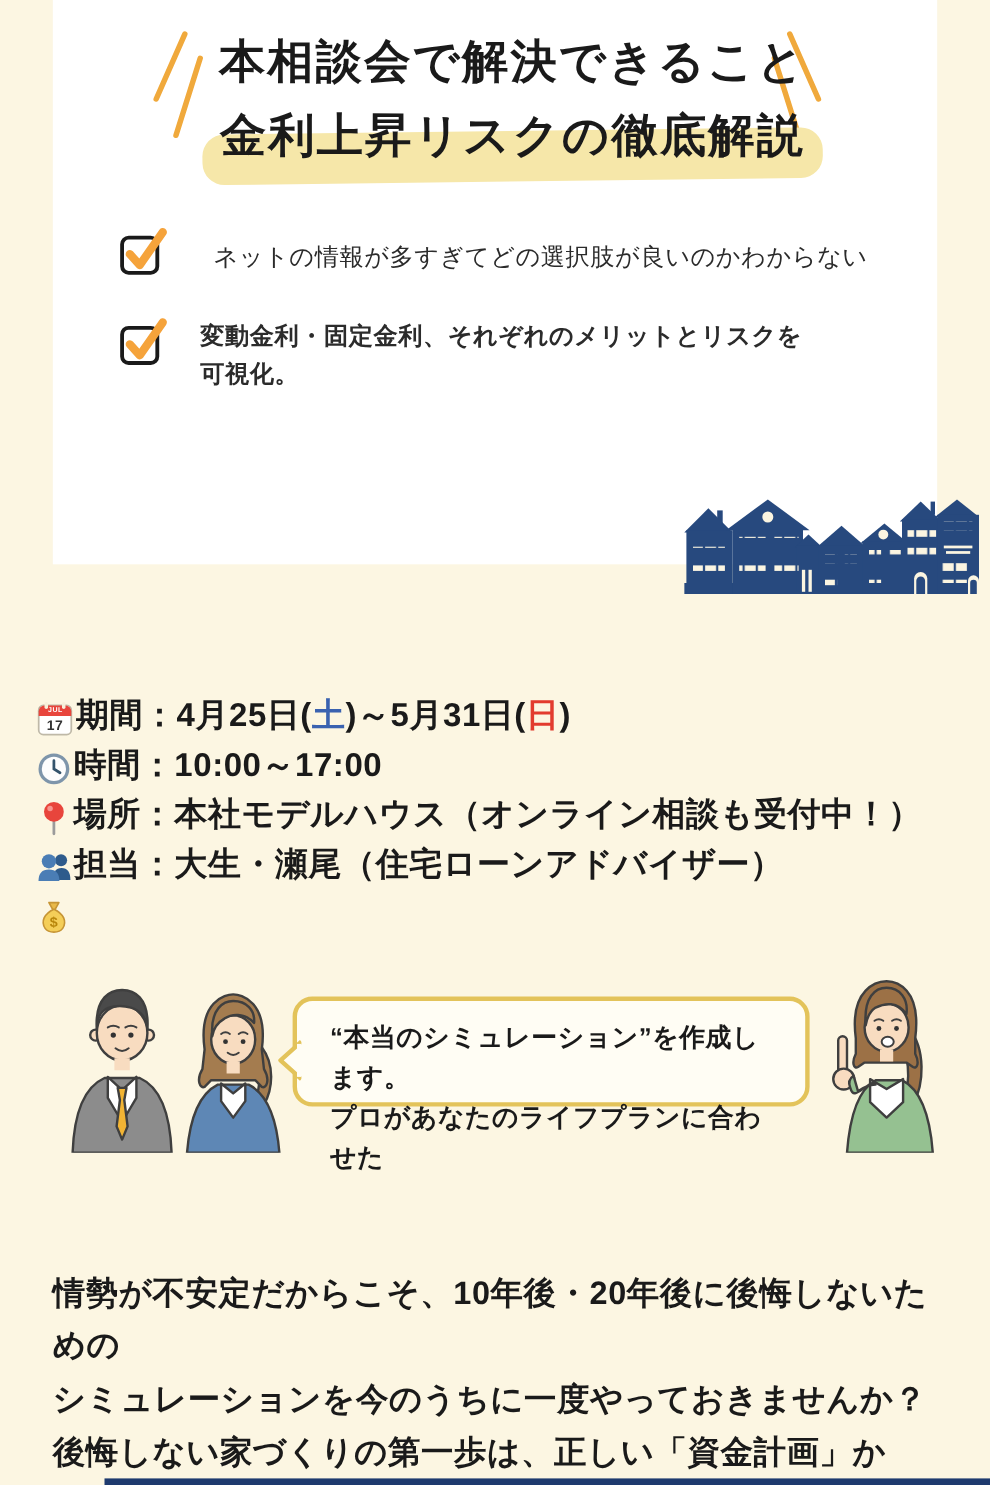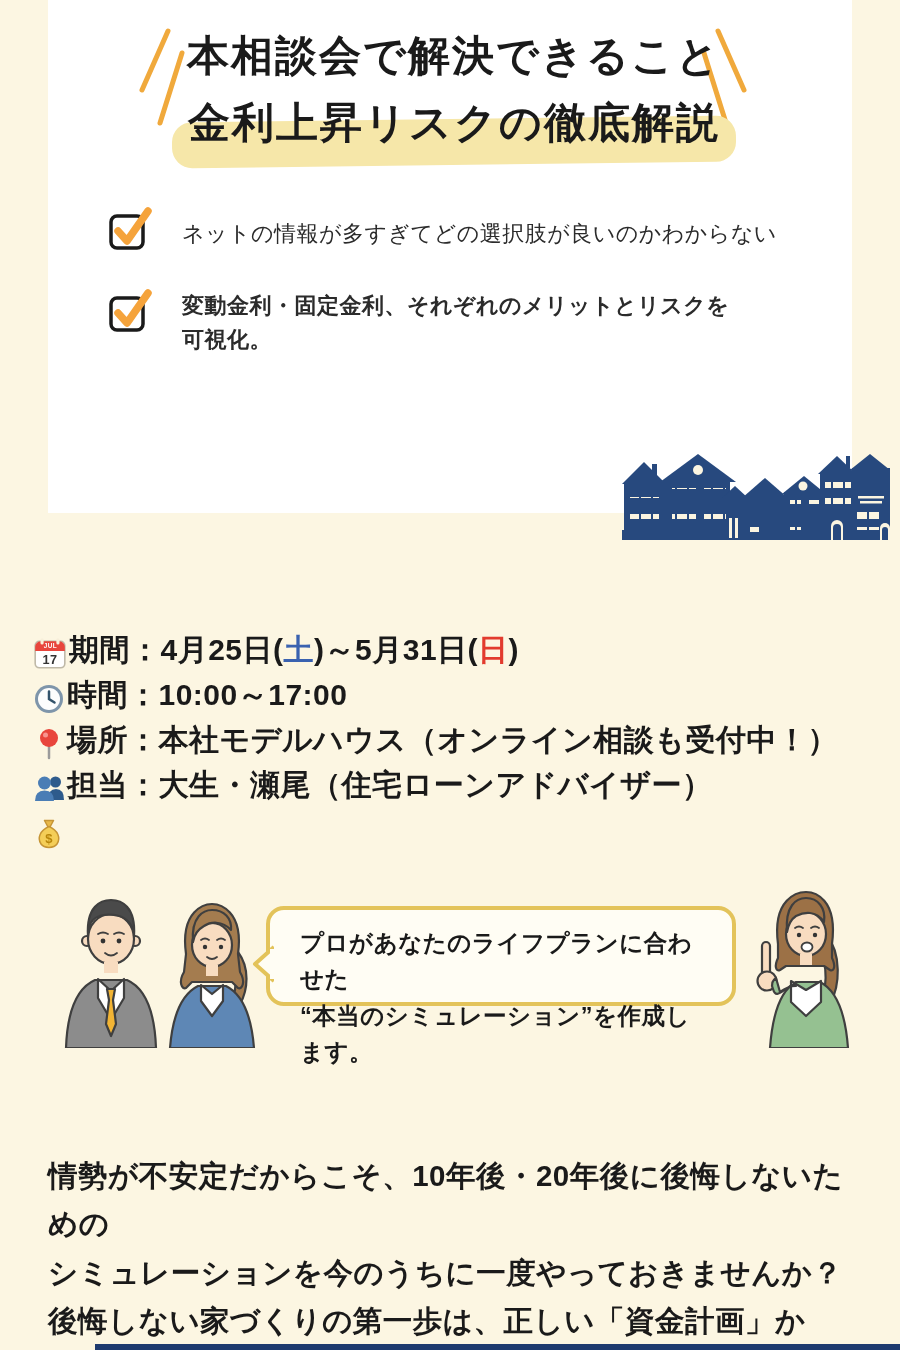--- a/index.html
+++ b/index.html
@@ -1,36 +1,36 @@
 <!DOCTYPE html>
 <html><head>
 <meta charset="utf-8">
 <style>
   html,body{margin:0;padding:0;background:#FCF6E2;}
   .page{
     position:relative;width:900px;height:1350px;background:#FCF6E2;overflow:hidden;
     font-family:"Liberation Sans","DejaVu Sans",sans-serif;color:#1A1A1A;
   }
   .card{position:absolute;left:48px;top:0;width:804px;height:513px;background:#FFFFFF;}
-  .title-line{position:absolute;left:4px;width:100%;text-align:center;font-size:42px;font-weight:800;letter-spacing:2px;}
+  .title-line{position:absolute;left:16px;width:100%;text-align:center;font-size:42px;font-weight:800;letter-spacing:2px;}
   .title-line1{top:28px;}
   .title-line2{top:95px;}
   .hl{position:relative;display:inline-block;}
   .hl::before{content:"";position:absolute;left:-16px;right:-16px;top:24px;bottom:-14px;
     background:#F6E7A9;border-radius:20px;transform:rotate(-0.7deg);z-index:0;}
   .hl-text{position:relative;z-index:1;margin-top:37px;}
   .sparkle{position:absolute;}
   .sparkle-left{left:84px;top:26px;}
   .sparkle-right{left:652px;top:26px;}
   .check-row{position:absolute;left:58px;display:flex;gap:26px;align-items:flex-start;}
   .check-row-1{top:204px;}
   .check-row-2{top:286px;font-weight:bold;}
   .check-row-3{top:381px;}
   .check-text{font-size:22px;line-height:1.55;color:#2B2B2B;white-space:pre-line;letter-spacing:0.5px;}
-  .check-text.single{margin-top:13px;}
+  .check-text.single{margin-top:13px;margin-left:12px;}
   .check-text.multi{margin-top:3px;}
   .skyline{position:absolute;left:622px;top:452px;}
   .details{position:absolute;left:32px;top:626px;}
   .detail-row{display:flex;align-items:flex-end;gap:1px;height:45px;font-size:30px;font-weight:800;letter-spacing:0.5px;}
   .detail-row .ico{flex:0 0 auto;display:flex;}
   .sat{color:#3A62B0;}
   .sun{color:#E23B2E;}
   .figure{position:absolute;}
   .fig-man{left:50px;top:886px;}
   .fig-woman1{left:160px;top:894px;}
@@ -240,22 +240,22 @@
       <path d="M47,63 Q52,67 57,63"></path>
     </g>
   </svg>
 
   <div class="bubble">
     <svg class="bubble-tail" width="22" height="40" viewBox="0 0 22 40">
       <path d="M22,3 L3,20 L22,37" fill="#FFFDF4" stroke="#E3C35A" stroke-width="4" stroke-linejoin="round"></path>
       <rect x="18" y="5" width="4" height="30" fill="#FFFDF4"></rect>
     </svg>
     <div class="bubble-inner">
+      <div>“本当のシミュレーション”を作成します。</div>
       <div>プロがあなたのライフプランに合わせた</div>
-      <div>“本当のシミュレーション”を作成します。</div>
     </div>
   </div>
 
   <svg class="figure fig-woman2" width="122" height="166" viewBox="0 0 122 166">
     <g stroke="#3F3F3F" stroke-width="2.2" stroke-linejoin="round">
       <path d="M80,52 C96,72 94,104 84,122 C80,130 72,126 75,118 C83,100 80,74 70,60 Z" fill="#9C7146"></path>
       <path d="M32,62 C26,16 52,10 60,10 C68,10 92,16 86,62 L86,76 C90,84 88,90 84,88 L78,84 L40,84 L34,88 C30,90 28,84 32,76 Z" fill="#9C7146"></path>
       <ellipse cx="60" cy="52" rx="20" ry="22" fill="#F8DCC0"></ellipse>
       <path d="M41,50 C39,24 50,16 60,16 C72,16 80,26 78,40 C70,28 58,30 50,34 C44,38 42,44 41,50 Z" fill="#9C7146"></path>
       <path d="M54,72 h12 v11 h-12 z" fill="#F8DCC0" stroke="none"></path>

